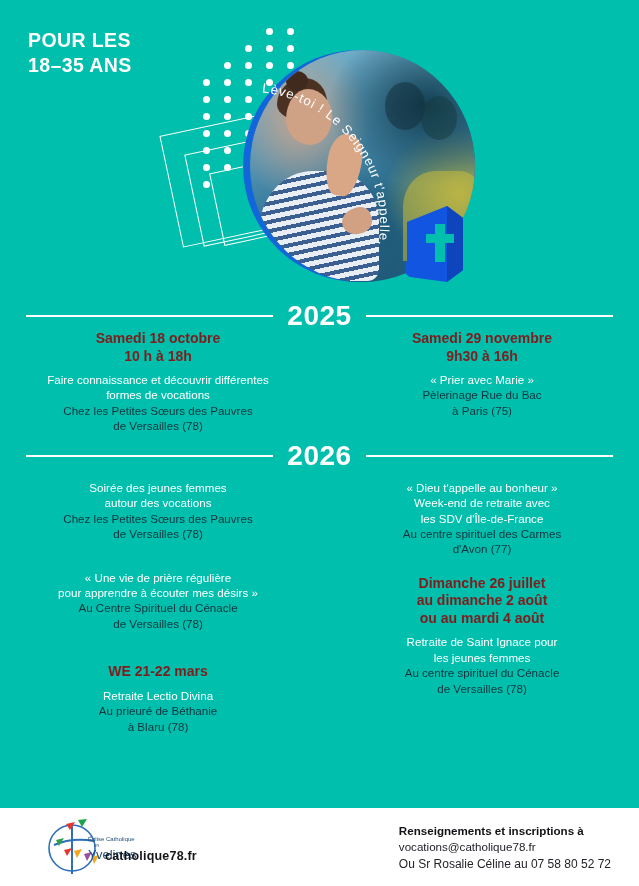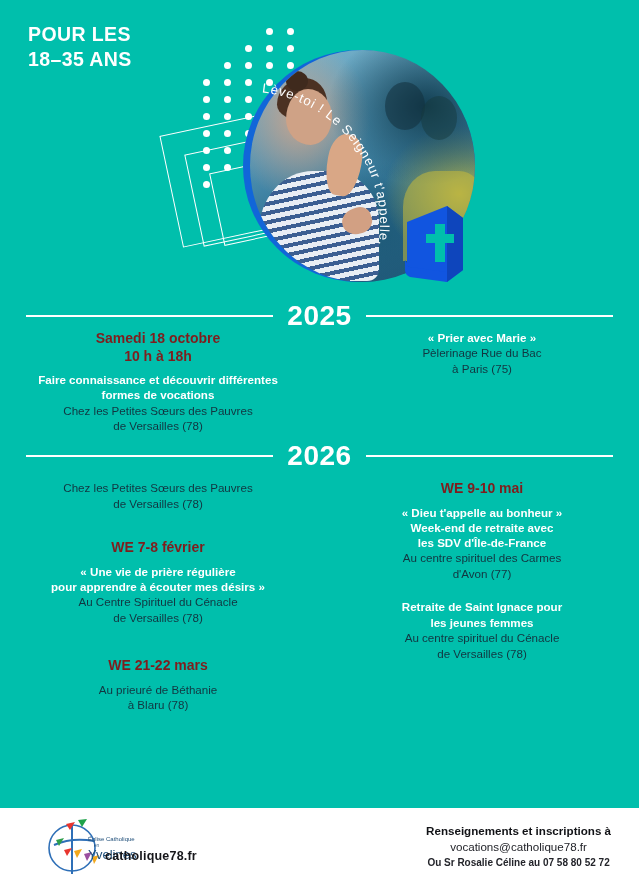--- a/index.html
+++ b/index.html
@@ -12,21 +12,21 @@
   }
   .poster{
     position:relative;
     width:639px;height:886px;
     background:#00BFAC;
     overflow:hidden;
   }
 
   
   .hdr-left{
-    position:absolute;left:28px;top:22px;
+    position:absolute;left:28px;top:28px;
     color:#ffffff;font-weight:bold;font-size:19.5px;
     line-height:1.26;letter-spacing:.4px;
     text-transform:uppercase;white-space:pre-line;
   }
   .hdr-right{
     position:absolute;right:26px;top:22px;
     color:#ffffff;font-weight:bold;font-size:19.5px;
     line-height:1.26;letter-spacing:.4px;
     text-transform:uppercase;text-align:right;white-space:pre-line;
   }
@@ -134,45 +134,45 @@
   .col{position:absolute;width:300px;text-align:center;}
   .col-left{left:8px;}
   .col-right{left:332px;}
 
   .ev{margin-bottom:12px;}
   .ev-date{
     color:#7f1d1d;font-weight:bold;font-size:14px;line-height:1.25;
     white-space:pre-line;margin-bottom:7px;
   }
   .ev-title{
-    color:#ffffff;font-weight:bold;font-size:11.6px;line-height:1.32;
+    color:#ffffff;font-weight:normal;font-size:11.6px;line-height:1.32;
     white-space:pre-line;
   }
   .ev-place{
     color:#123540;font-weight:400;font-size:11.6px;line-height:1.34;
     white-space:pre-line;
   }
 
   
   .footer{
     position:absolute;left:0;right:0;bottom:0;height:78px;
     background:#ffffff;
   }
   .logo{position:absolute;left:42px;top:10px;width:104px;height:58px;}
   .site{
     position:absolute;left:105px;top:41px;
     color:#16161a;font-weight:bold;font-size:12.5px;letter-spacing:.2px;
   }
   .contact{
-    position:absolute;right:28px;top:15px;text-align:center;
+    position:absolute;right:28px;top:15px;text-align:left;
     line-height:1.42;
   }
   .contact .c1{color:#111216;font-weight:bold;font-size:11.6px;}
   .contact .c2{color:#23242a;font-weight:400;font-size:11.6px;}
-  .contact .c3{color:#23242a;font-weight:700;font-size:10px;}
+  .contact .c3{color:#23242a;font-weight:400;font-size:12px;}
 </style>
 </head>
 <body>
 
 <div class="poster">
 
   <div class="hdr-left">POUR LES
 18–35 ANS</div>
 
   <div class="hero">
@@ -257,63 +257,69 @@
         <div class="ev-date">Samedi 18 octobre
 10 h à 18h</div>
         <div class="ev-title">Faire connaissance et découvrir différentes
 formes de vocations</div>
         <div class="ev-place">Chez les Petites Sœurs des Pauvres
 de Versailles (78)</div>
       </div>
     </div>
     <div class="col col-right">
       <div class="ev">
+        <div class="ev-date">Samedi 29 novembre
+9h30 à 16h</div>
         <div class="ev-title">« Prier avec Marie »</div>
         <div class="ev-place">Pèlerinage Rue du Bac
 à Paris (75)</div>
       </div>
     </div>
   </div>
 
   <div class="yearrow" id="year-2026-row">
     <span class="ln"></span>
     <span class="yr">2026</span>
     <span class="ln"></span>
   </div>
 
   <div class="cols" style="top:480px;">
     <div class="col col-left">
       <div class="ev" style="margin-bottom:28px;">
+        <div class="ev-title">Soirée des jeunes femmes
+autour des vocations</div>
         <div class="ev-place">Chez les Petites Sœurs des Pauvres
 de Versailles (78)</div>
       </div>
       <div class="ev" style="margin-bottom:32px;">
-        <div class="ev-date">WE 7-8 février</div>
         <div class="ev-title">« Une vie de prière régulière
 pour apprendre à écouter mes désirs »</div>
         <div class="ev-place">Au Centre Spirituel du Cénacle
 de Versailles (78)</div>
       </div>
       <div class="ev">
         <div class="ev-date">WE 21-22 mars</div>
+        <div class="ev-title">Retraite Lectio Divina</div>
         <div class="ev-place">Au prieuré de Béthanie
 à Blaru (78)</div>
       </div>
     </div>
 
     <div class="col col-right">
       <div class="ev" style="margin-bottom:18px;">
-        <div class="ev-date">WE 9-10 mai</div>
         <div class="ev-title">« Dieu t'appelle au bonheur »
 Week-end de retraite avec
 les SDV d'Île-de-France</div>
         <div class="ev-place">Au centre spirituel des Carmes
 d'Avon (77)</div>
       </div>
       <div class="ev">
+        <div class="ev-date">Dimanche 26 juillet
+au dimanche 2 août
+ou au mardi 4 août</div>
         <div class="ev-title">Retraite de Saint Ignace pour
 les jeunes femmes</div>
         <div class="ev-place">Au centre spirituel du Cénacle
 de Versailles (78)</div>
       </div>
     </div>
   </div>
 
   <div class="footer">
     <svg class="logo" viewBox="0 0 104 58">

